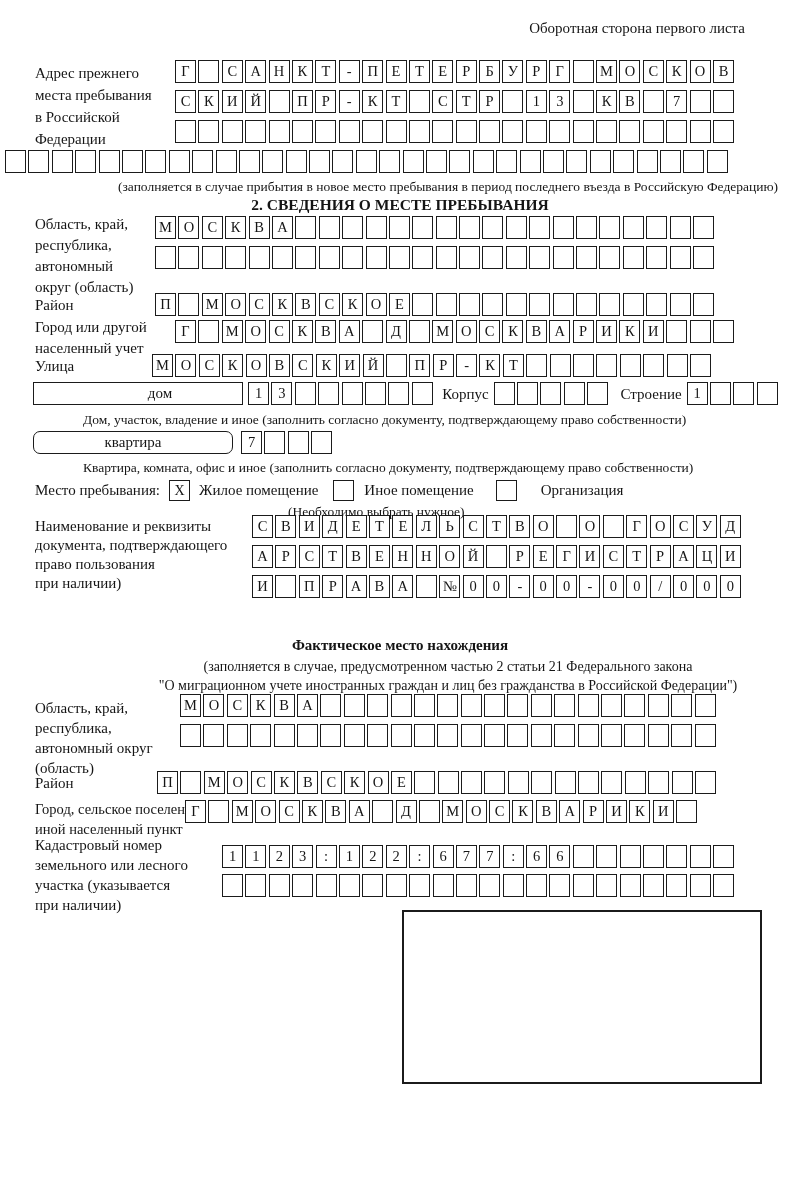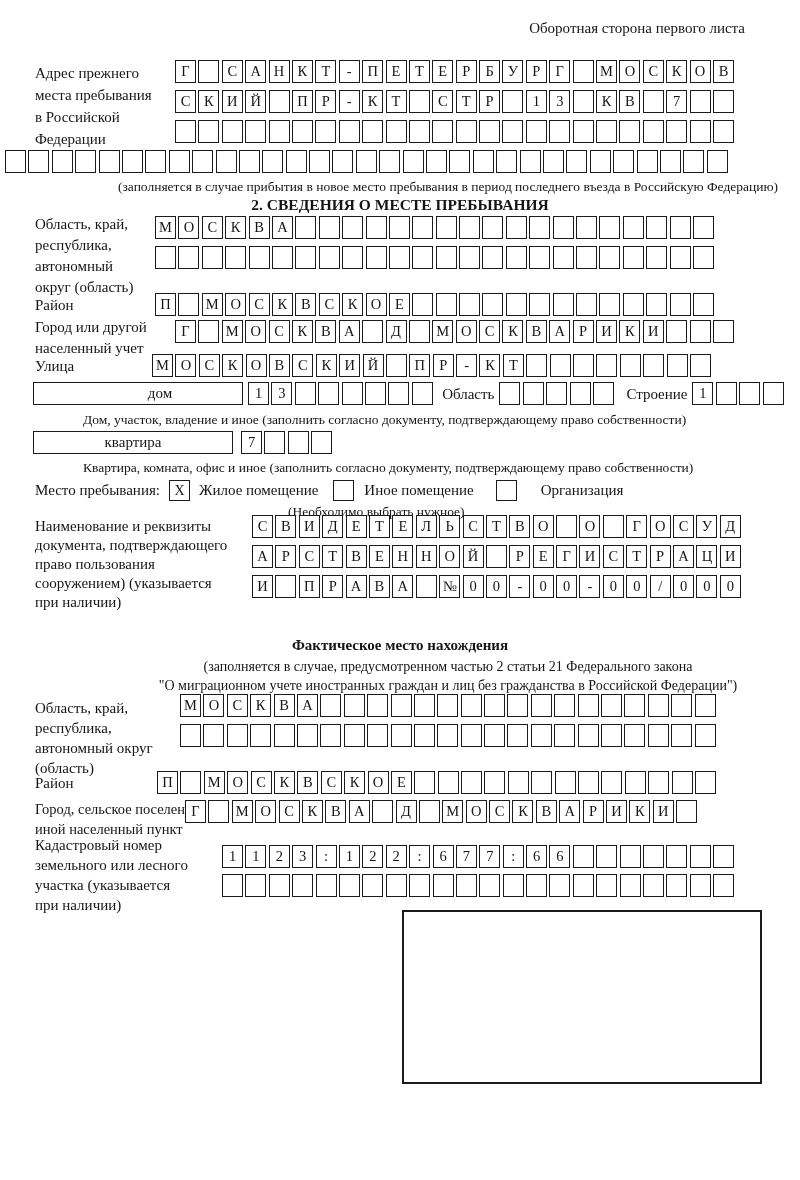--- a/index.html
+++ b/index.html
@@ -314,40 +314,40 @@
     <div class="subrow" style="margin-left:5px;">
         <div class="cell">1</div>
         <div class="cell">3</div>
         <div class="cell"></div>
         <div class="cell"></div>
         <div class="cell"></div>
         <div class="cell"></div>
         <div class="cell"></div>
         <div class="cell"></div>
       </div>
-    <div class="inline-lbl" style="margin:0 5px 0 7px;">Область</div>
+    <div class="inline-lbl" style="margin:0 5px 0 7px;">Корпус</div>
     <div class="subrow">
         <div class="cell"></div>
         <div class="cell"></div>
         <div class="cell"></div>
         <div class="cell"></div>
         <div class="cell"></div>
       </div>
     <div class="inline-lbl" style="margin:0 5px 0 10px;">Строение</div>
     <div class="subrow">
         <div class="cell">1</div>
         <div class="cell"></div>
         <div class="cell"></div>
         <div class="cell"></div>
       </div>
   </div>
   <div class="cap" style="left:35px; top:412px;">Дом, участок, владение и иное (заполнить согласно документу, подтверждающему право собственности)</div>
 
   <div class="row" style="left:33px; top:431px;">
-    <div class="widebox" style="width:198px;">квартира</div>
+    <div class="widebox" style="width:198px;border-radius:7px;">квартира</div>
     <div class="subrow" style="margin-left:8px;">
         <div class="cell">7</div>
         <div class="cell"></div>
         <div class="cell"></div>
         <div class="cell"></div>
       </div>
   </div>
   <div class="cap" style="left:35px; top:460px;">Квартира, комната, офис и иное (заполнить согласно документу, подтверждающему право собственности)</div>
 
   <div class="placerow" style="left:35px; top:480px;">
@@ -358,21 +358,20 @@
     <span style="margin-left:10px;">Иное помещение</span>
     <span class="checkbox" style="margin-left:22px;"></span>
     <span style="margin-left:24px;">Организация</span>
   </div>
   <div class="cap" style="left:240px; top:504px;">(Необходимо выбрать нужное)</div>
 
   <div class="lbl lh19" style="left:35px; top:517px; width:212px;">
     <div>Наименование и реквизиты</div>
     <div>документа, подтверждающего</div>
     <div>право пользования</div>
-    <div>сооружением) (указывается</div>
     <div>при наличии)</div>
   </div>
   <div class="row" style="left:252px; top:515px;">
       <div class="cell">С</div>
       <div class="cell">В</div>
       <div class="cell">И</div>
       <div class="cell">Д</div>
       <div class="cell">Е</div>
       <div class="cell">Т</div>
       <div class="cell">Е</div>

